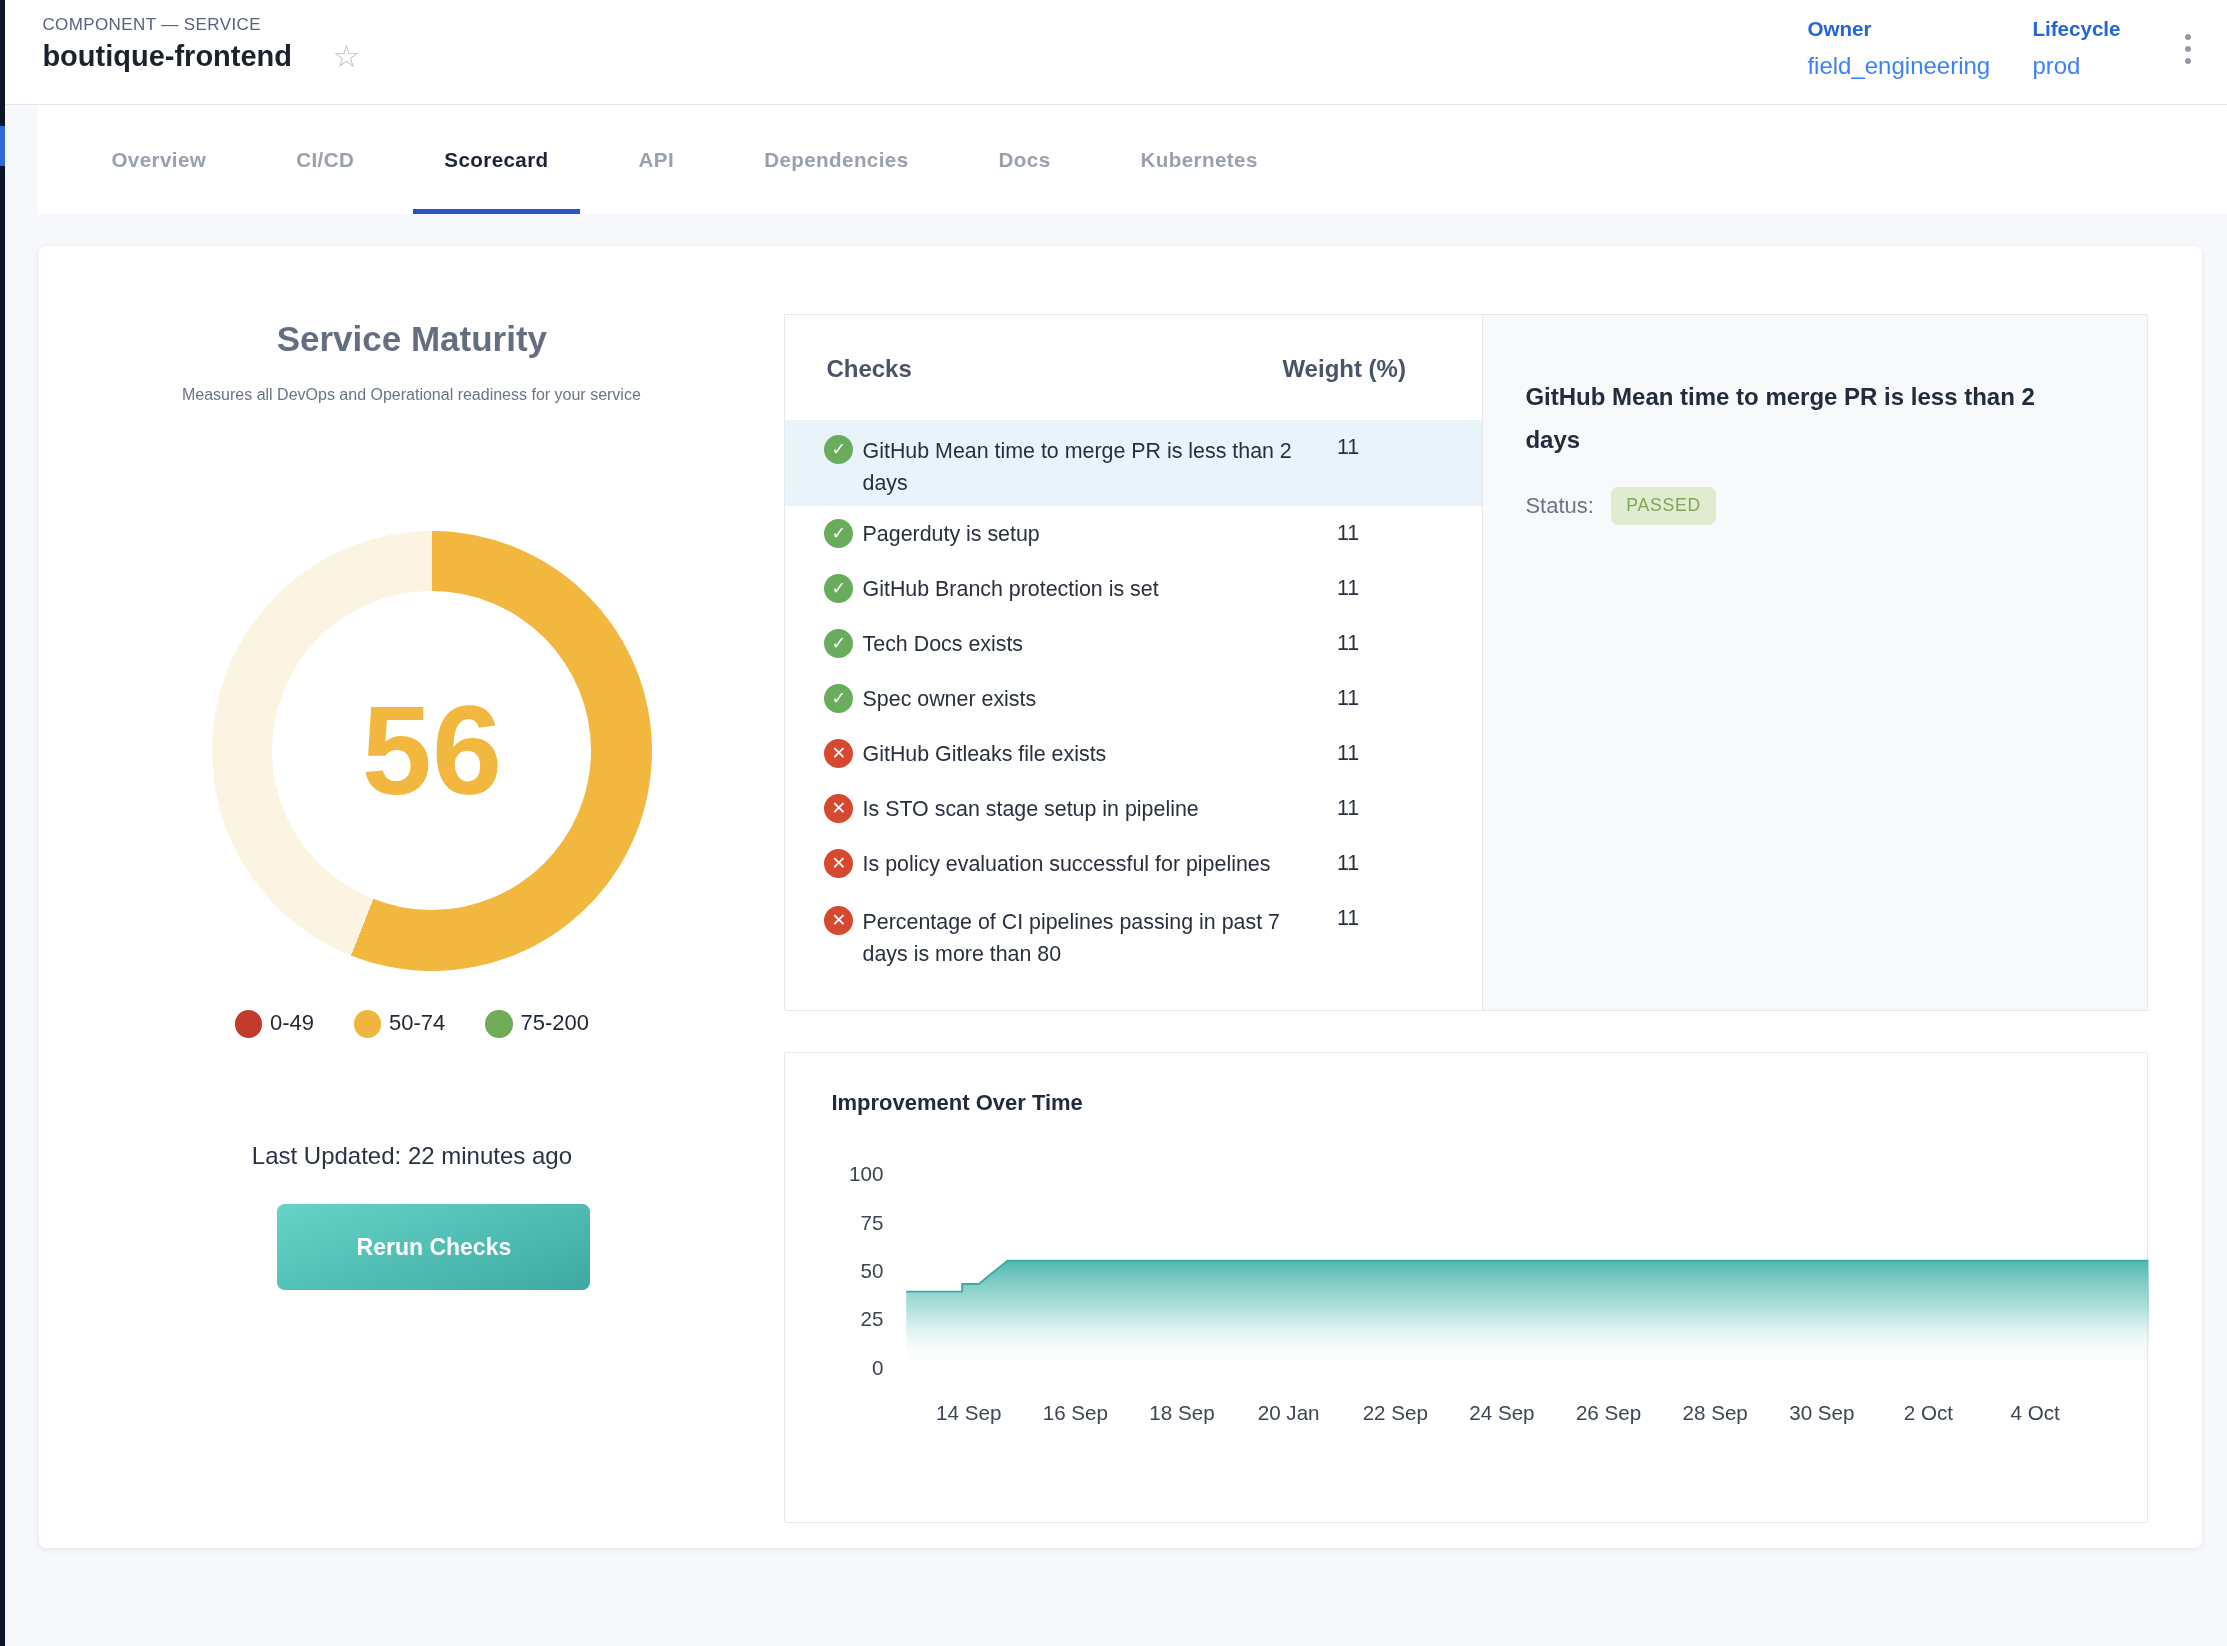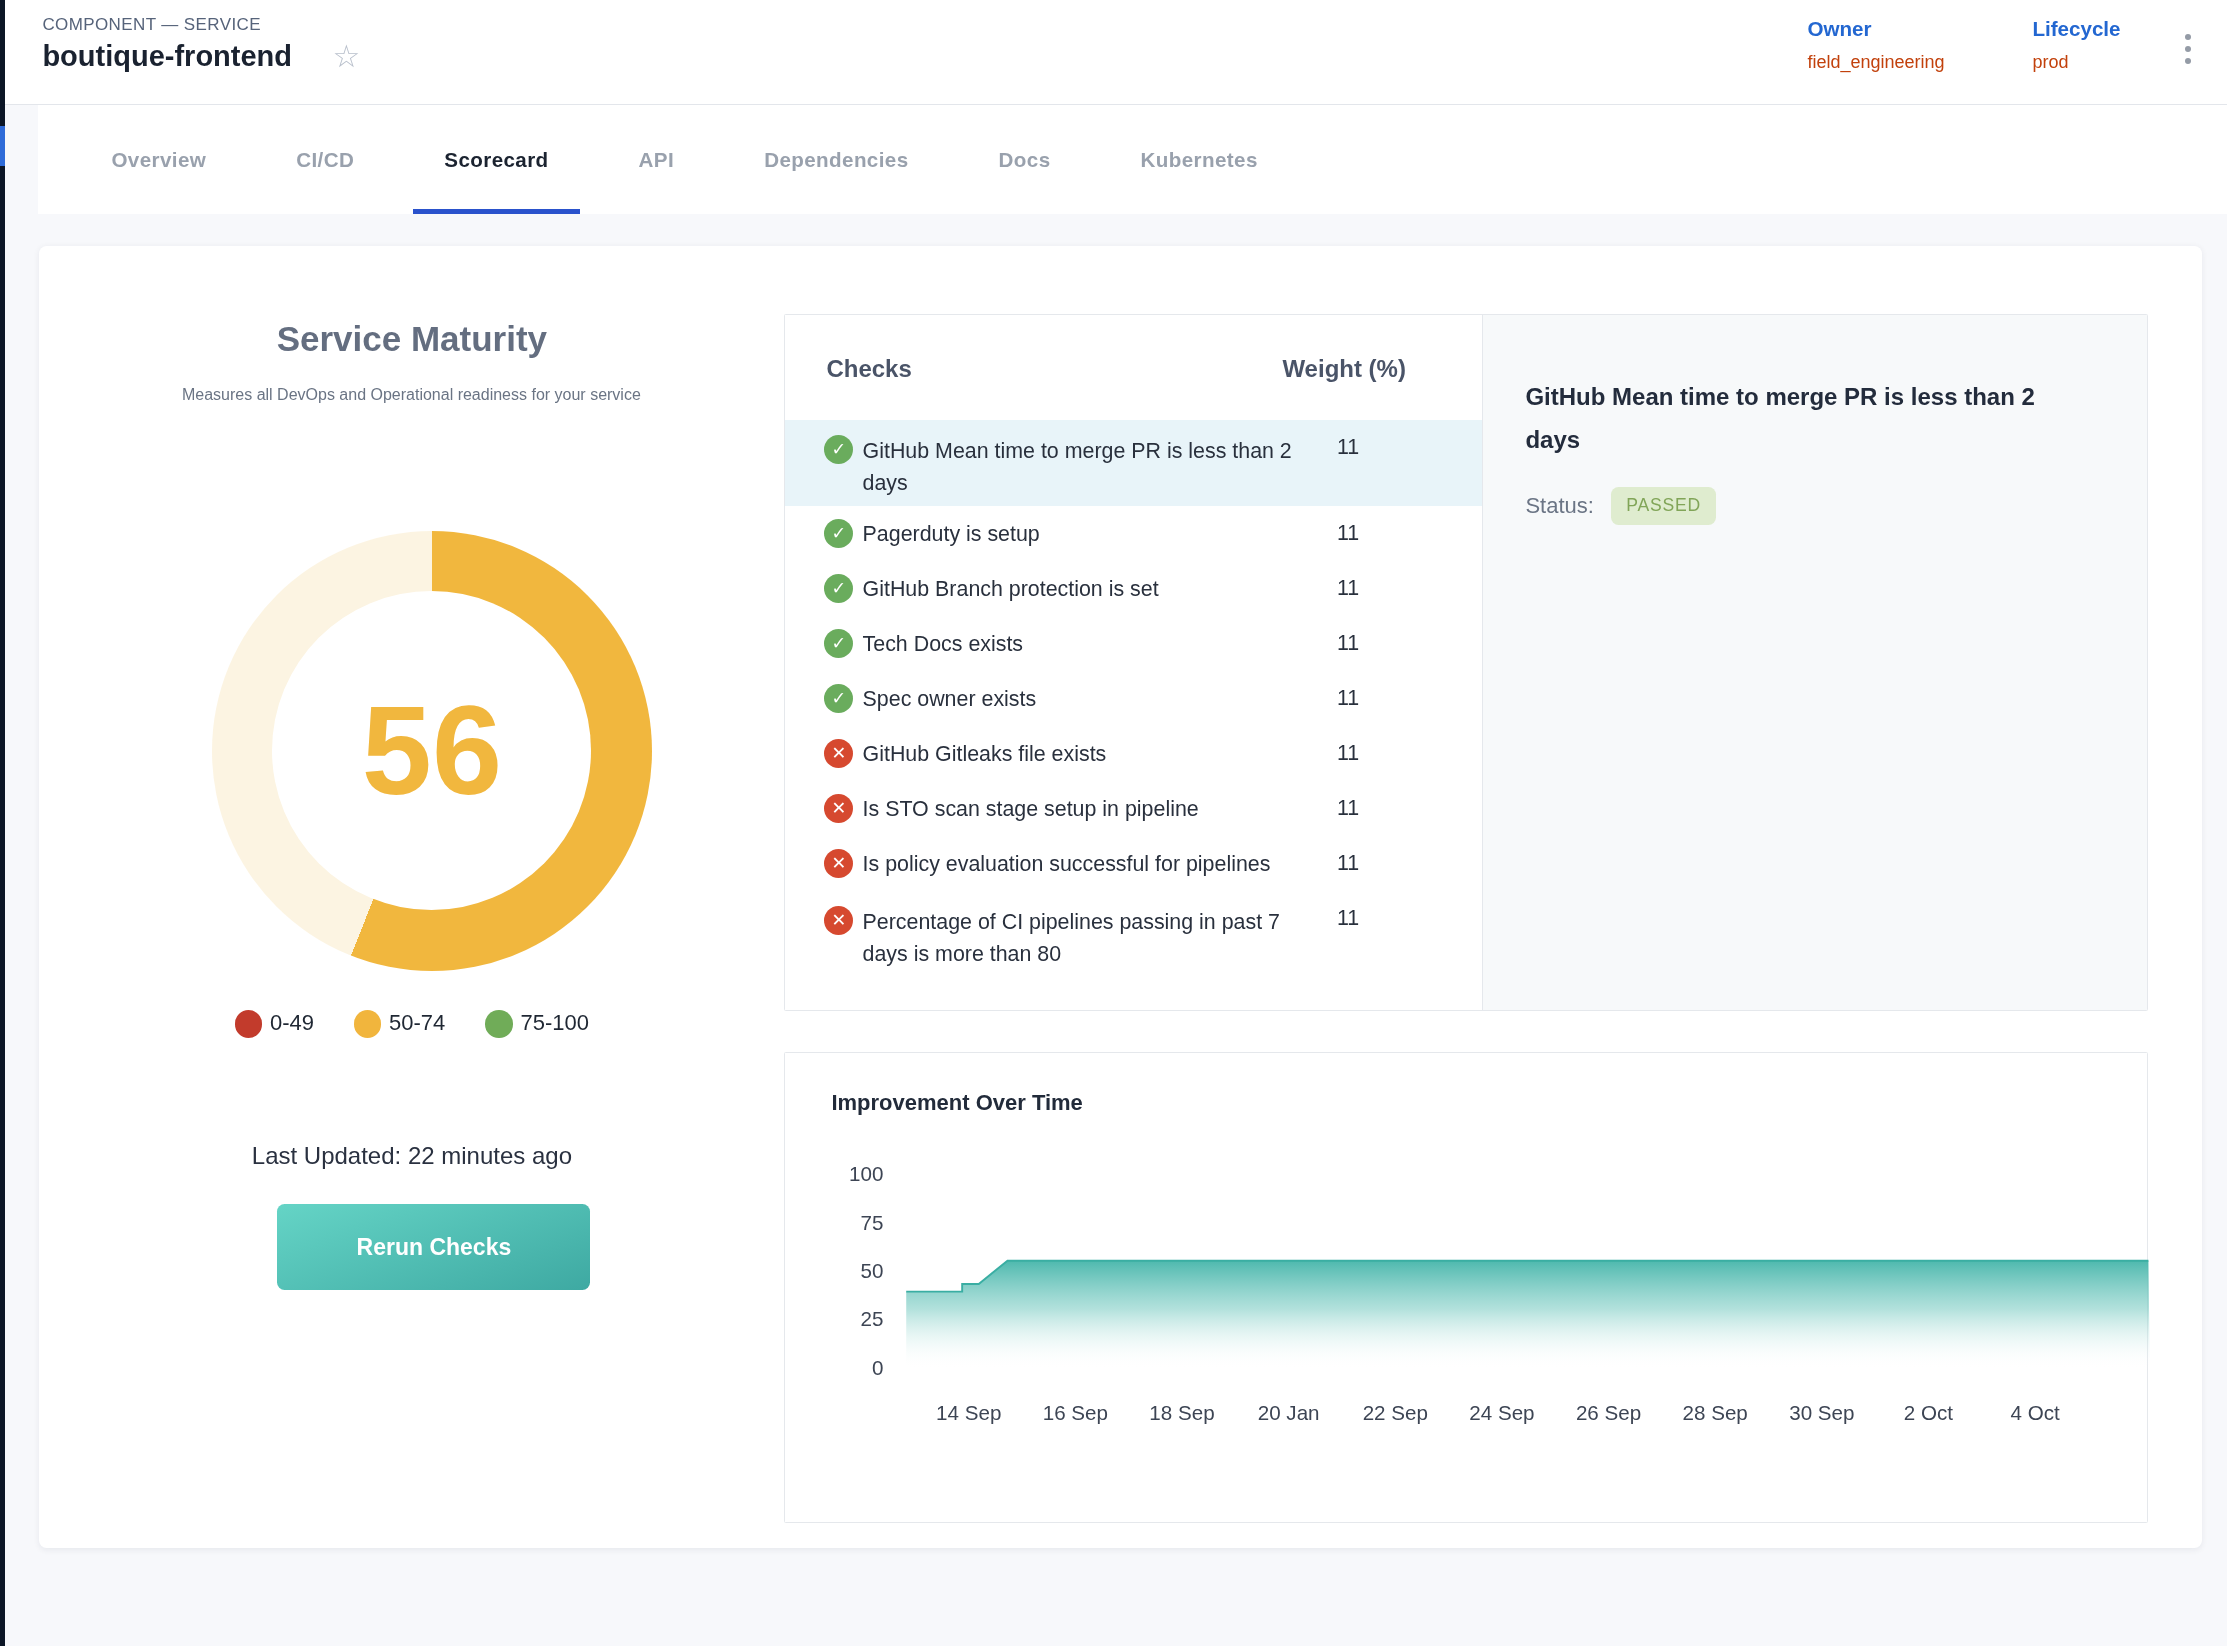--- a/index.html
+++ b/index.html
@@ -9,21 +9,21 @@
   .nav-sliver { position:absolute; left:0; top:0; width:5.4px; height:1647px; background:#0c1626; z-index:0; }
   .nav-active-sliver { position:absolute; left:0; top:126px; width:5.4px; height:40px; background:#2f6bd8; z-index:3; }
 
   
   .topbar { position:absolute; left:5.4px; top:0; right:0; height:105px; background:#ffffff; border-bottom:0.8px solid #e3e6eb; z-index:2; }
   .breadcrumb { position:absolute; left:37px; top:15.3px; font-size:17px; letter-spacing:0.4px; color:#56637a; font-weight:500; }
   .entity-title { position:absolute; left:37px; top:40px; font-size:29px; font-weight:700; color:#1a2230; }
   .star { position:absolute; left:327px; top:41px; font-size:31px; color:#b9c0cc; line-height:1; cursor:pointer; }
   .meta-col { position:absolute; top:17px; }
   .meta-col .mlabel { font-size:20.6px; font-weight:700; color:#2367d1; }
-  .meta-col .mvalue { font-size:18px; color:#c2410c; margin-top:10.7px; }
+  .meta-col .mvalue { font-size:24px; color:#3b82f6; margin-top:10.7px; }
   .owner-col { left:1802px; width:191px; }
   .lifecycle-col { left:2027px; width:130px; }
   .kebab { position:absolute; left:2175px; top:29px; display:flex; flex-direction:column; gap:6.1px; padding:4.6px; cursor:pointer; }
   .kebab i { width:6.1px; height:6.1px; border-radius:50%; background:#949ba6; }
 
   
   .tabbar { position:absolute; left:5.4px; top:105px; right:0; height:109px; background:#ffffff; display:flex; align-items:center; padding-left:73px; gap:90px; z-index:2;margin-left:33px; }
   .tab { position:relative; height:100%; display:flex; align-items:center; font-size:20.6px; letter-spacing:0.4px; color:#99a1ad; font-weight:600; cursor:pointer; }
   .tab.active { color:#1b2330; font-weight:700; }
   .tab.active::after { content:""; position:absolute; left:-31px; right:-31px; bottom:0; height:5.4px; background:#2a52cc; }
@@ -133,21 +133,21 @@
             <span class="llabel">0-49</span>
           </div>
 
           <div class="legend-item">
             <span class="ldot" style="background: rgb(241, 181, 61);"></span>
             <span class="llabel">50-74</span>
           </div>
 
           <div class="legend-item">
             <span class="ldot" style="background: rgb(112, 172, 88);"></span>
-            <span class="llabel">75-100</span>
+            <span class="llabel">75-200</span>
           </div>
         </div>
       <div class="last-updated">Last Updated: 22 minutes ago</div>
       <button class="rerun-btn">Rerun Checks</button>
     </div>
 
     <div class="checks-box">
       <div class="checks-list">
         <div class="checks-header">
           <span class="col-checks">Checks</span>

